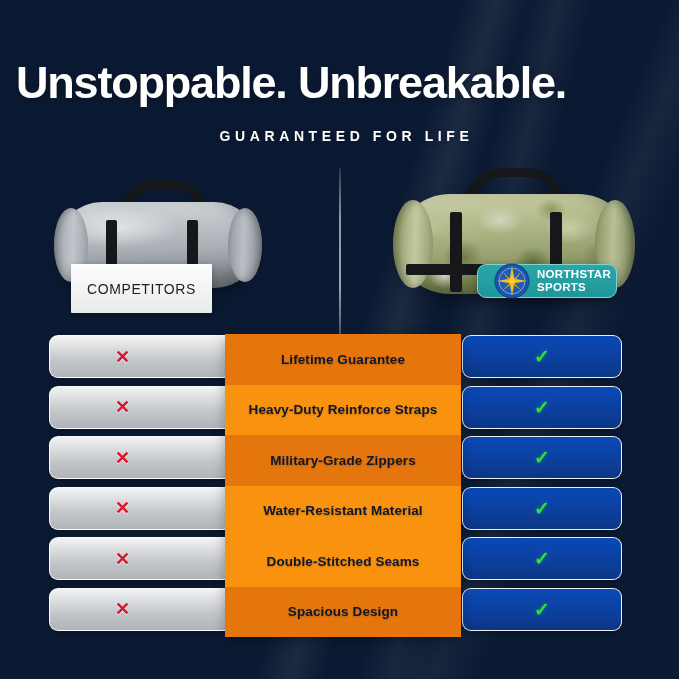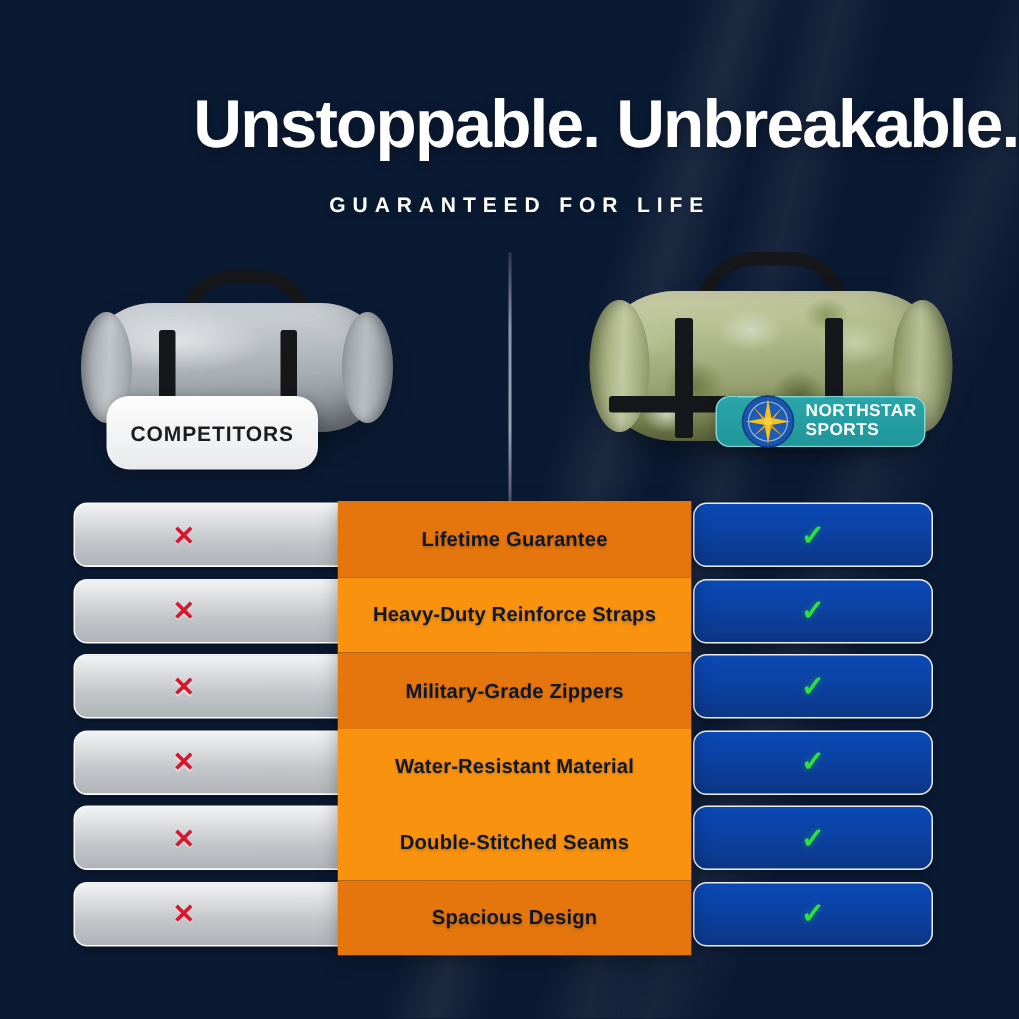--- a/index.html
+++ b/index.html
@@ -29,25 +29,26 @@
     background:
       linear-gradient(107deg, rgba(255,255,255,0) 52%, rgba(255,255,255,.07) 56%, rgba(255,255,255,0) 60%),
       linear-gradient(104deg, rgba(255,255,255,0) 62%, rgba(255,255,255,.055) 66%, rgba(255,255,255,0) 70%),
       linear-gradient(112deg, rgba(255,255,255,0) 70%, rgba(255,255,255,.05) 74%, rgba(255,255,255,0) 79%);
     pointer-events:none;
   }
 
   
   .headline{
     position:absolute;left:0;right:0;top:57px;
-    text-align:right;
+    text-align:left;
     font-size:45px;font-weight:bold;color:#ffffff;
     letter-spacing:-1.2px;
     text-shadow:0 2px 7px rgba(0,0,0,.32);
     white-space:nowrap;
+    padding-left:16px;
   }
   .subhead{
     position:absolute;left:0;right:0;top:128px;
     text-align:center;
     font-size:14px;font-weight:bold;color:#ffffff;
     letter-spacing:4.6px;
     text-shadow:0 1px 4px rgba(0,0,0,.35);
     padding-left:14px;
   }
 
@@ -112,24 +113,24 @@
   .strap{position:absolute;background:#15171a;border-radius:2px;}
   .handle{
     position:absolute;border:9px solid #15171a;border-bottom:none;
     border-radius:40px 40px 0 0;background:transparent;
   }
 
   
   .pill-competitors{
     position:absolute;left:71px;top:264px;width:141px;height:49px;
     background:linear-gradient(180deg,#fdfdfd,#e9eaec);
-    border-radius:15px;
+    border-radius:1px;
     box-shadow:0 3px 9px rgba(0,0,0,.33);
     display:flex;align-items:center;justify-content:center;
-    font-size:14px;font-weight:bold;color:#1d1d1f;letter-spacing:.6px;
+    font-size:14px;font-weight:normal;color:#1d1d1f;letter-spacing:.6px;
   }
   .pill-brand{
     position:absolute;left:477px;top:264px;width:140px;height:34px;
     background:linear-gradient(180deg,#2aa6a8,#1f9699);
     border:1px solid #7fd4d6;
     border-radius:9px;
     box-shadow:0 3px 9px rgba(0,0,0,.33);
     display:flex;align-items:center;gap:7px;padding-left:16px;
     box-sizing:border-box;
   }

